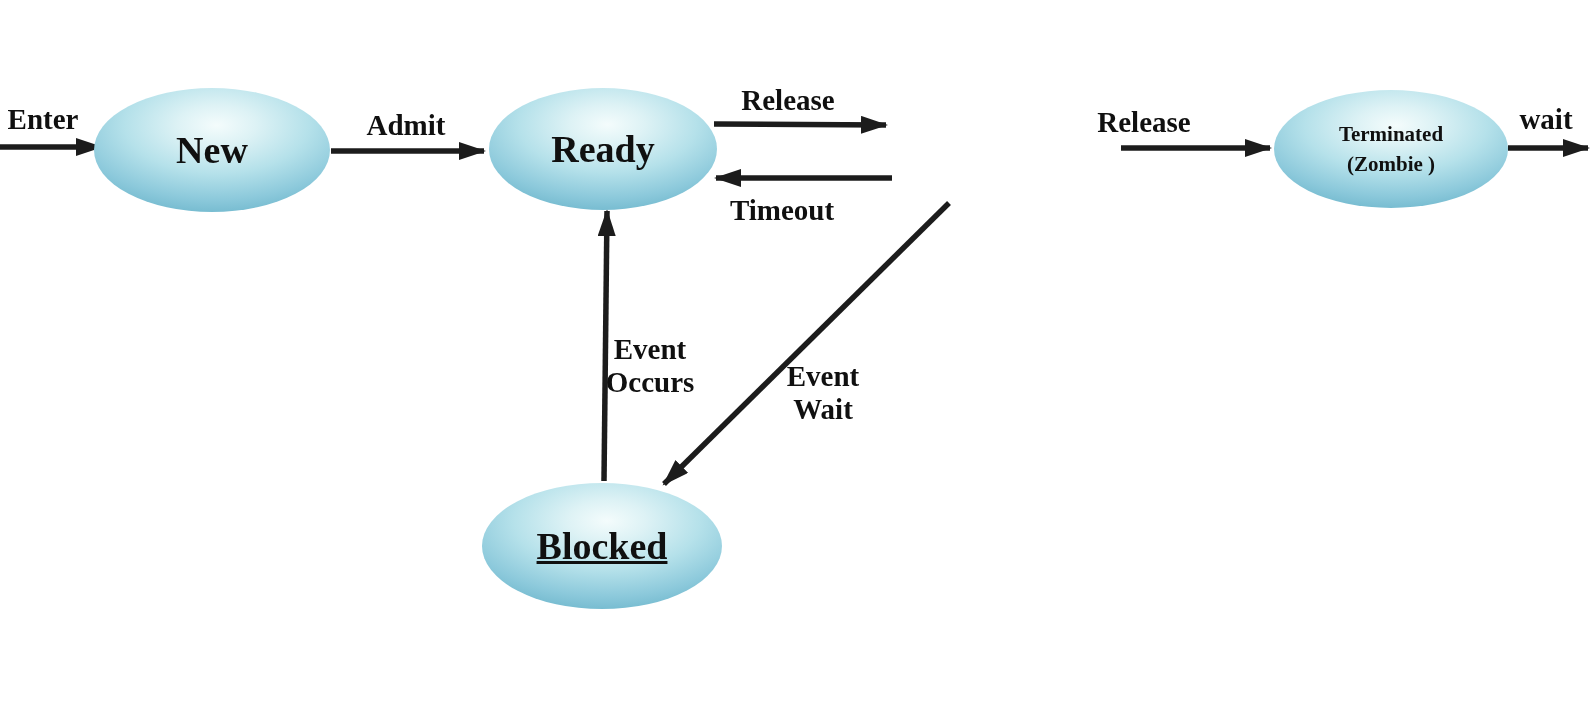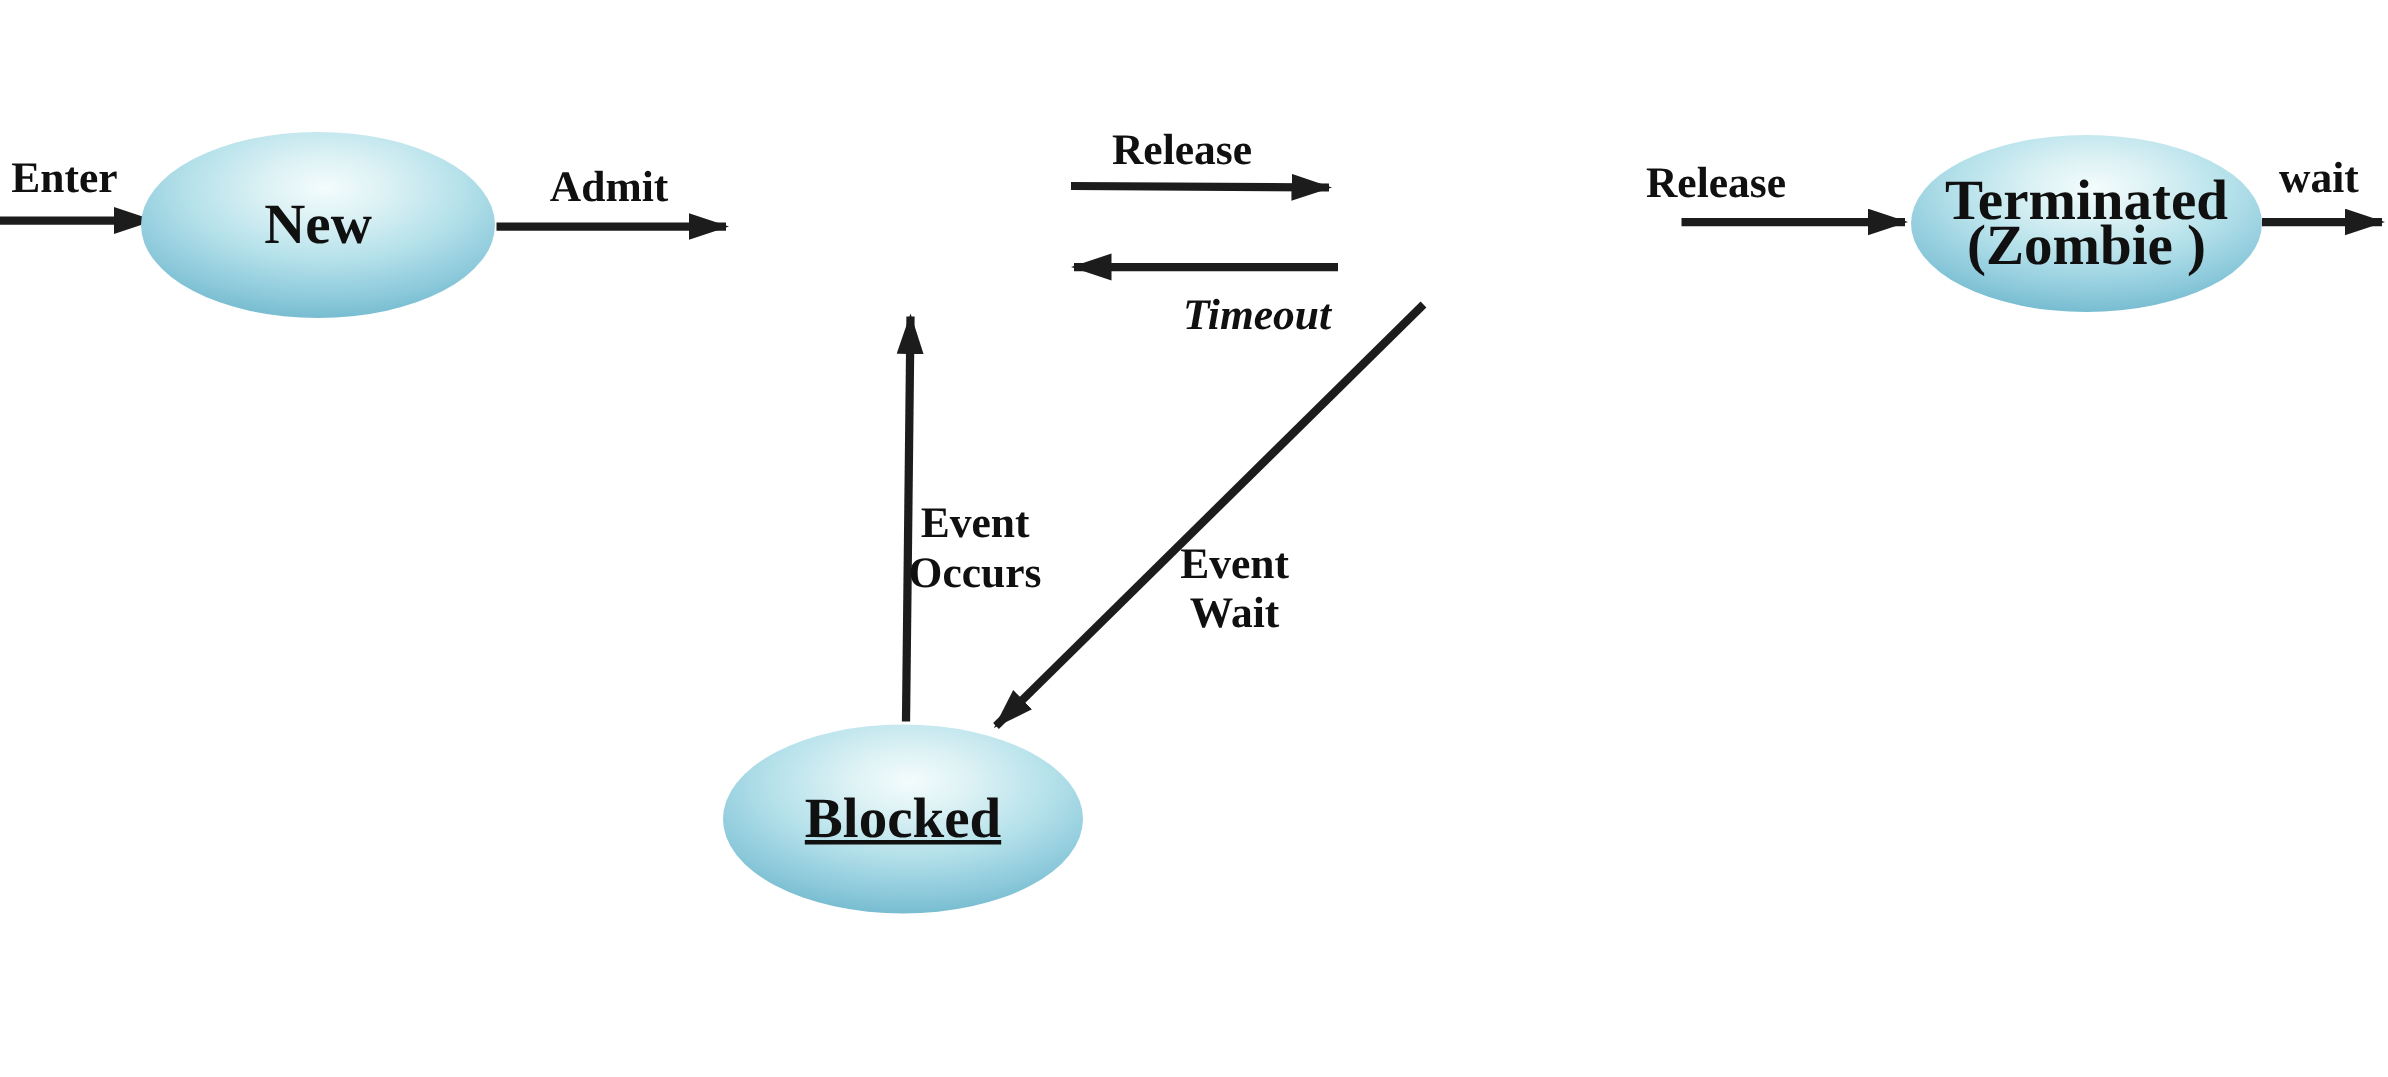--- a/index.html
+++ b/index.html
@@ -36,21 +36,21 @@
     font-weight: bold;
     font-size: 38px;
     line-height: 31px;
     color: #101010;
   }
   #node-new        { left: 94px;   top: 88px;  width: 236px; height: 124px; }
   #node-ready      { left: 489px;  top: 88px;  width: 228px; height: 122px; }
   #node-running    { left: 882px;  top: 96px;  width: 236px; height: 114px; }
   #node-terminated { left: 1274px; top: 90px;  width: 234px; height: 118px; }
   #node-blocked    { left: 482px;  top: 483px; width: 240px; height: 126px; text-decoration: underline; }
-  #node-terminated .node-label { font-size: 38px; line-height: 30px; }
+  #node-terminated .node-label { font-size: 21px; line-height: 30px; }
 
   
   #arrows {
     position: absolute;
     left: 0; top: 0;
     width: 1592px;
     height: 718px;
   }
   #arrows line { stroke: #1c1c1c; stroke-width: 5.5; }
 
@@ -61,21 +61,21 @@
     font-weight: bold;
     font-size: 29px;
     line-height: 33px;
     white-space: nowrap;
     text-align: center;
     color: #101010;
   }
   #label-enter    { left: 43px;   top: 103px; }
   #label-admit    { left: 386px;  top: 109px; margin-left: 20px; }
   #label-dispatch { left: 788px;  top: 84px;  }
-  #label-timeout  { left: 838px;  top: 194px; font-style: italic; }
+  #label-timeout  { left: 782px;  top: 194px; }
   #label-release  { left: 1144px; top: 106px; }
   #label-wait     { left: 1546px; top: 103px; }
   #label-event-occurs { left: 650px; top: 333px; }
   #label-event-wait   { left: 823px; top: 360px; }
 </style>
 </head>
 <body>
 
 <div id="stage">
 
@@ -92,20 +92,23 @@
     <line x1="1121" y1="148" x2="1270" y2="148" marker-end="url(#ah)"></line>
     <line x1="1508" y1="148" x2="1588" y2="148" marker-end="url(#ah)"></line>
     <line x1="604" y1="481" x2="607" y2="211" marker-end="url(#ah)"></line>
     <line x1="949" y1="203" x2="664" y2="484" marker-end="url(#ah)"></line>
   </svg>
 
   <div class="node" id="node-new">
     <span class="node-label">New</span>
   </div>
 
+  <div class="node" id="node-ready">
+    <span class="node-label">Ready</span>
+  </div>
 
 
   <div class="node" id="node-terminated">
     <span class="node-label">
       <span>Terminated</span><br>
       <span>(Zombie )</span>
     </span>
   </div>
 
   <div class="node" id="node-blocked">

